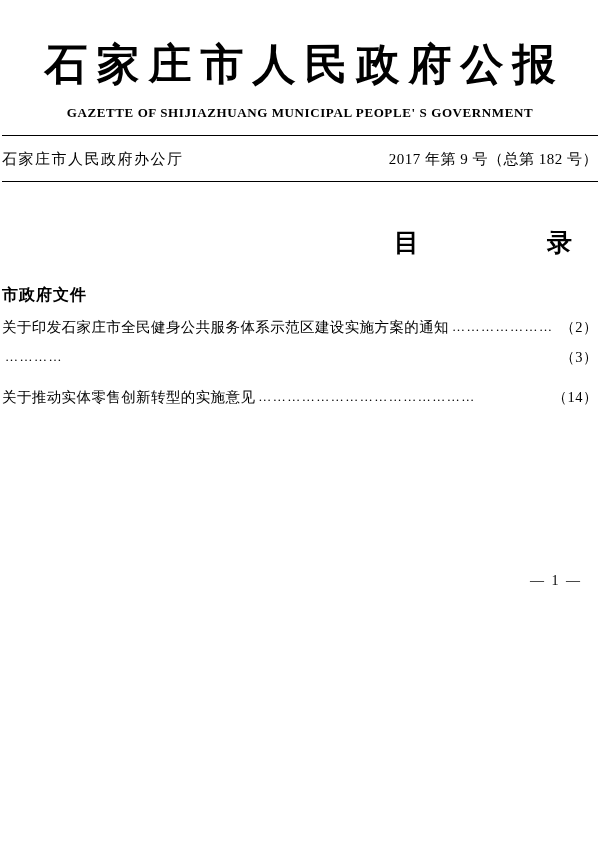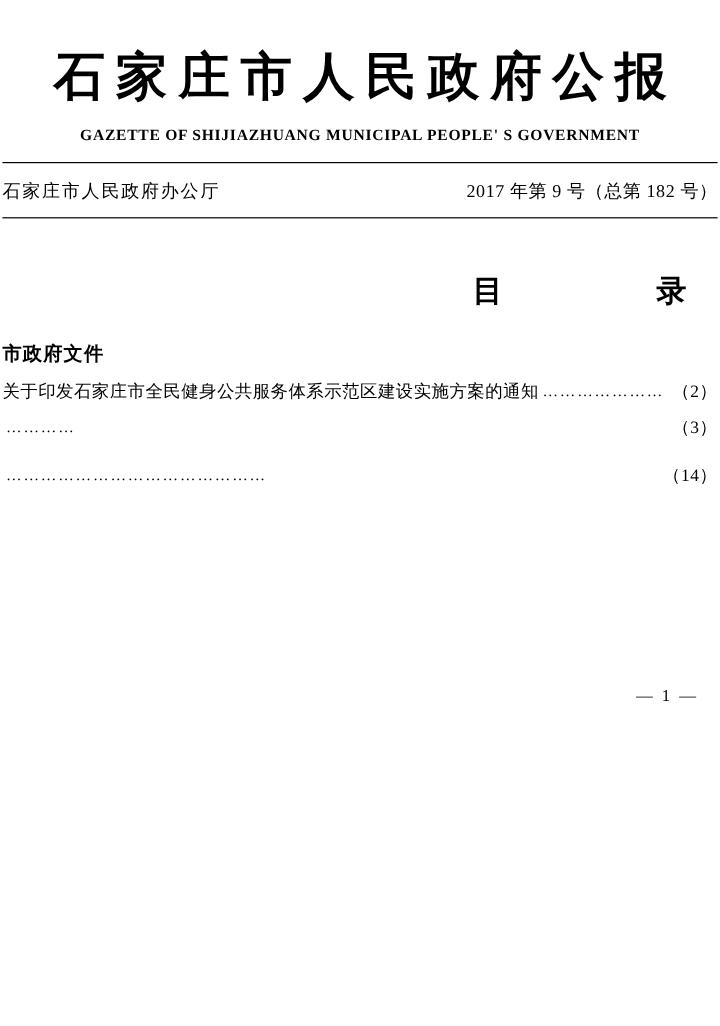--- a/index.html
+++ b/index.html
@@ -171,20 +171,21 @@
 
     <div class="entry">
       <span class="entry-leader">…………</span>
       <span class="entry-page">（3）</span>
     </div>
   </div>
 
   <div class="section">
 
     <div class="entry">
+      <span class="entry-title">关于推动实体零售创新转型的实施意见</span>
       <span class="entry-leader">………………………………………</span>
       <span class="entry-page">（14）</span>
     </div>
 
   </div>
 
   <div class="footer">— 1 —</div>
 
 </div>
 

